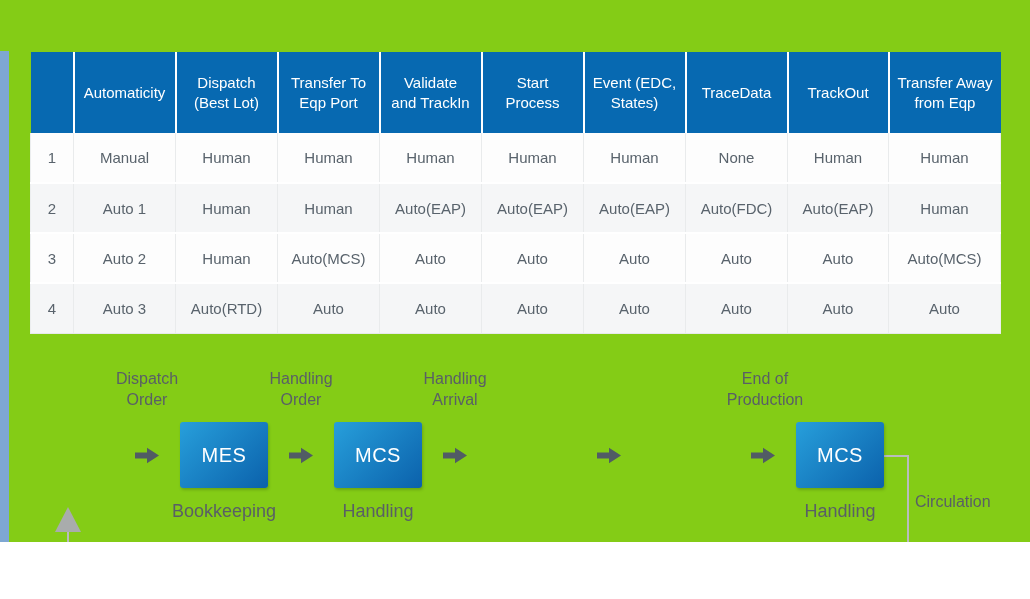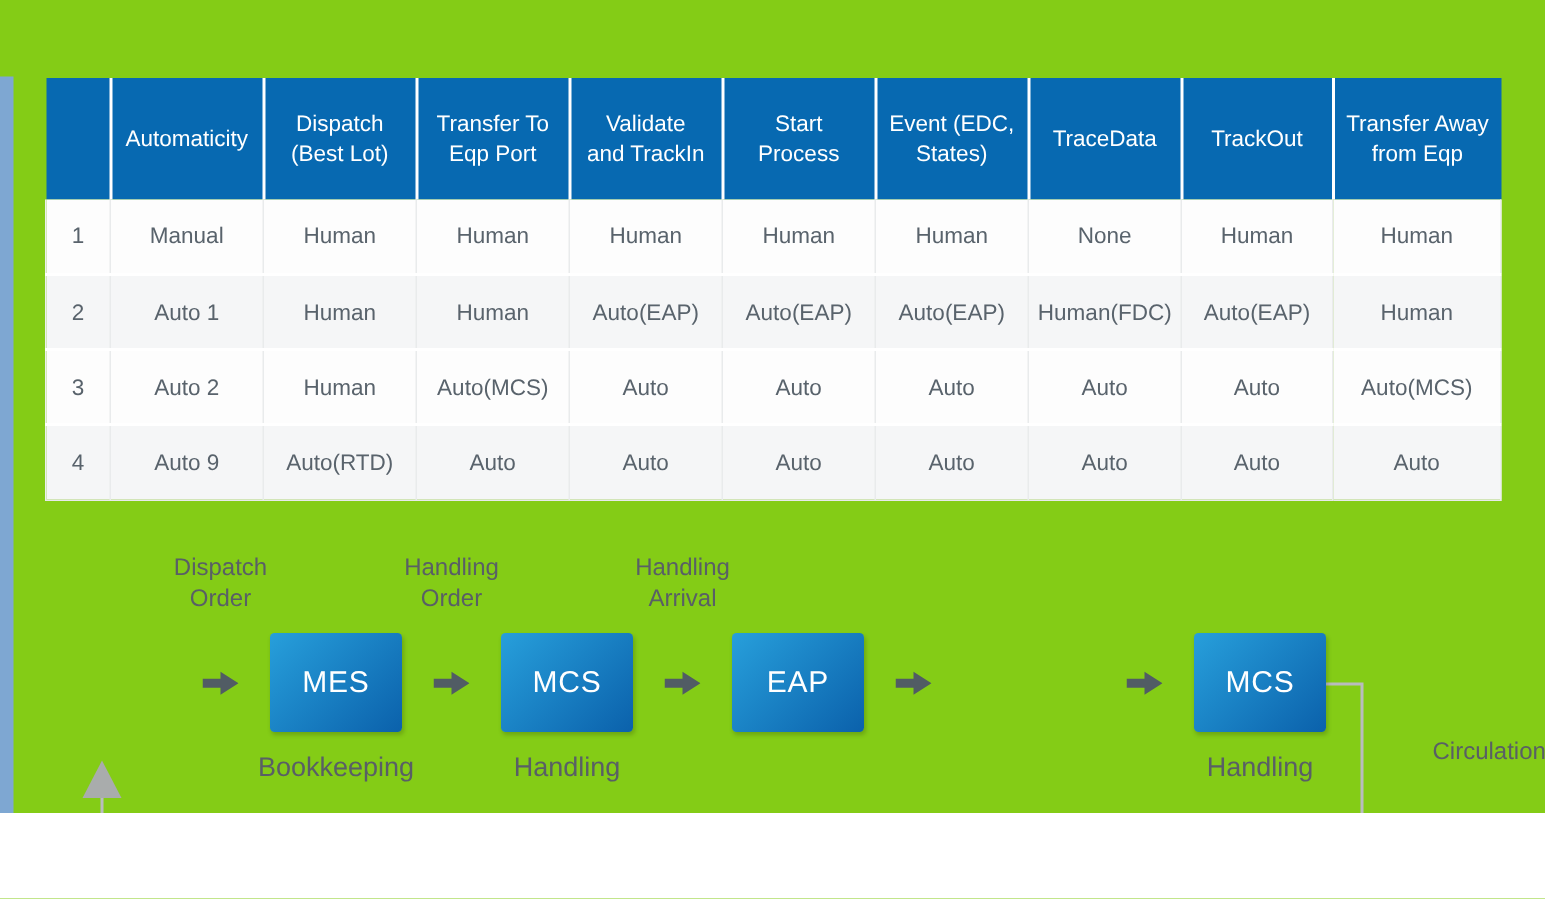--- a/index.html
+++ b/index.html
@@ -97,21 +97,20 @@
     width: 148px;
     text-align: center;
     font-size: 18px;
     color: #595f66;
   }
   .loop-label {
     position: absolute;
     left: 915px; top: 493px;
     font-size: 16px;
     color: #595f66;
-    margin-left: 40px;
   }
   .loop-svg {
     position: absolute;
     left: 0; top: 0;
     width: 1030px; height: 599px;
     pointer-events: none;
   }
 </style>
 </head>
 <body>
@@ -167,39 +166,39 @@
         <td>Human</td>
       </tr>
       <tr>
         <td>2</td>
         <td>Auto 1</td>
         <td>Human</td>
         <td>Human</td>
         <td>Auto(EAP)</td>
         <td>Auto(EAP)</td>
         <td>Auto(EAP)</td>
-        <td>Human(FDC)</td>
+        <td>Auto(FDC)</td>
         <td>Auto(EAP)</td>
         <td>Human</td>
       </tr>
       <tr>
         <td>3</td>
         <td>Auto 2</td>
         <td>Human</td>
         <td>Auto(MCS)</td>
         <td>Auto</td>
         <td>Auto</td>
         <td>Auto</td>
         <td>Auto</td>
         <td>Auto</td>
         <td>Auto(MCS)</td>
       </tr>
       <tr>
         <td>4</td>
-        <td>Auto 9</td>
+        <td>Auto 3</td>
         <td>Auto(RTD)</td>
         <td>Auto</td>
         <td>Auto</td>
         <td>Auto</td>
         <td>Auto</td>
         <td>Auto</td>
         <td>Auto</td>
         <td>Auto</td>
       </tr>
     </tbody>
@@ -208,23 +207,20 @@
   <svg class="loop-svg" viewBox="0 0 1030 599" xmlns="http://www.w3.org/2000/svg">
     <polyline points="884,456 908,456 908,543 68,543 68,531" fill="none" stroke="#b9bcbe" stroke-width="2"></polyline>
     <polygon points="68,507 55,532 81,532" fill="#a9acac"></polygon>
   </svg>
 
   <div class="flow-box" style="left:180px">
       <span>MES</span>
     </div>
   <div class="flow-box" style="left:334px">
       <span>MCS</span>
-    </div>
-  <div class="flow-box" style="left:488px">
-      <span>EAP</span>
     </div>
   <div class="flow-box" style="left:796px">
       <span>MCS</span>
     </div>
 
   <div class="flow-arrow" style="left:135px">
       <svg viewBox="0 0 28 18">
         <path d="M0 5.5 H14 V0 L28 9 L14 18 V12.5 H0 Z" fill="#515c64"></path>
       </svg>
     </div>
@@ -248,20 +244,22 @@
         <path d="M0 5.5 H14 V0 L28 9 L14 18 V12.5 H0 Z" fill="#515c64"></path>
       </svg>
     </div>
 
   <div class="conn-label" style="left:72px">Dispatch
 Order</div>
   <div class="conn-label" style="left:226px">Handling
 Order</div>
   <div class="conn-label" style="left:380px">Handling
 Arrival</div>
+  <div class="conn-label" style="left:690px">End of
+Production</div>
 
   <div class="sub-label" style="left:150px">Bookkeeping</div>
   <div class="sub-label" style="left:304px">Handling</div>
   <div class="sub-label" style="left:766px">Handling</div>
 
   <div class="loop-label">Circulation</div>
 
 </div>
 
 </body></html>

